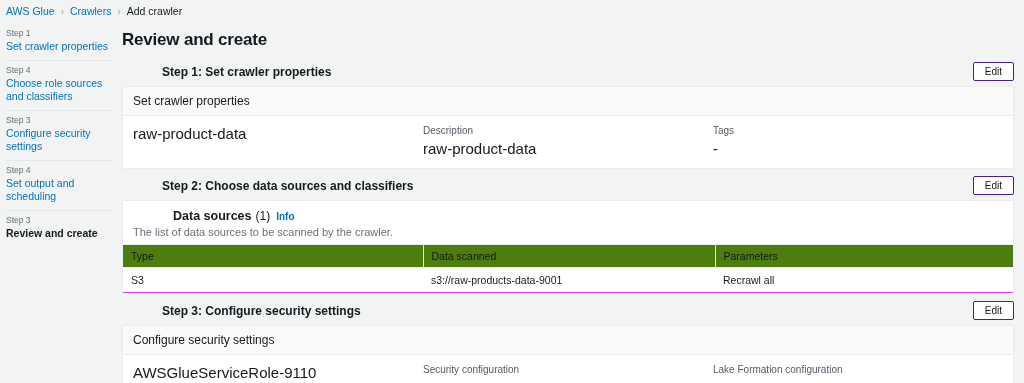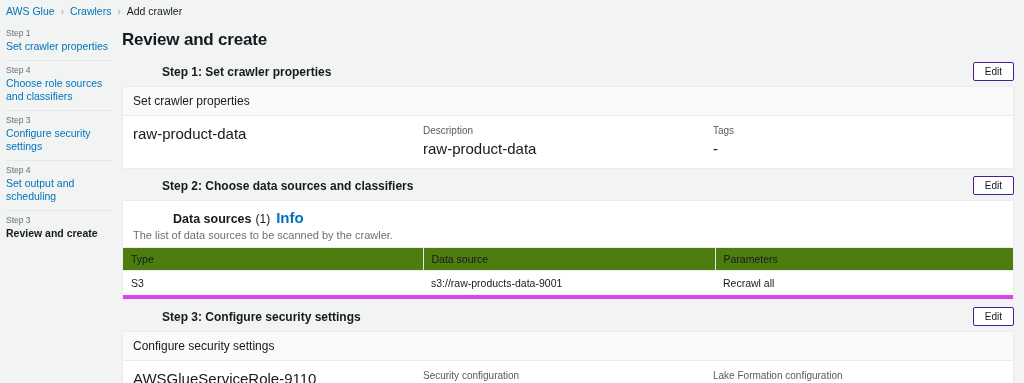--- a/index.html
+++ b/index.html
@@ -64,33 +64,33 @@
   .cols { display: flex; }
   .col { flex: 1; padding-right: 12px; }
   .field-label { font-size: 10px; color: #545b64; margin-bottom: 4px; }
   .field-value { font-size: 15px; color: #16191f; }
 
   
   .ds-head { padding: 8px 10px 6px 10px; }
   .ds-title-row { display: flex; align-items: baseline; }
   .ds-title { font-size: 12.5px; font-weight: bold; padding-left: 40px; }
   .ds-count { font-size: 12px; font-weight: normal; margin-left: 4px; }
-  .ds-info { font-size: 15px; color: #0073bb; font-weight: bold; margin-left: 6px; cursor: pointer; }
+  .ds-info { font-size: 10px; color: #0073bb; font-weight: bold; margin-left: 6px; cursor: pointer; }
   .ds-desc { font-size: 11px; color: #687078; margin-top: 3px; }
 
   table.ds { width: 100%; border-collapse: collapse; table-layout: fixed; }
   table.ds th {
     text-align: left; font-weight: normal; font-size: 10.5px; color: #16191f;
     background: #4d7c0f;
     border-top: 1px solid #eaeded; border-bottom: 1px solid #eaeded;
     padding: 5px 8px;
   }
   table.ds th + th { border-left: 1px solid #e4e6e8; }
   table.ds td {
-    font-size: 10.5px; padding: 6px 8px; border-bottom: 4px solid #d946ef;
+    font-size: 10.5px; padding: 6px 8px; border-bottom: 1px solid #d946ef;
   }
   .col-type { width: 300px; }
   .col-src  { width: 292px; }
 </style>
 </head>
 <body>
 
 <div class="breadcrumb">
   <span class="crumb-link">AWS Glue</span>
   <span class="crumb-sep">›</span>
@@ -166,21 +166,21 @@
             <span class="ds-title">Data sources</span>
             <span class="ds-count">(1)</span>
             <span class="ds-info">Info</span>
           </div>
           <div class="ds-desc">The list of data sources to be scanned by the crawler.</div>
         </div>
         <table class="ds">
           <thead>
             <tr>
               <th class="col-type">Type</th>
-              <th class="col-src">Data source</th>
+              <th class="col-src">Data scanned</th>
               <th>Parameters</th>
             </tr>
           </thead>
           <tbody>
             <tr>
               <td>S3</td>
               <td>s3://raw-products-data-9001</td>
               <td>Recrawl all</td>
             </tr>
           </tbody>

